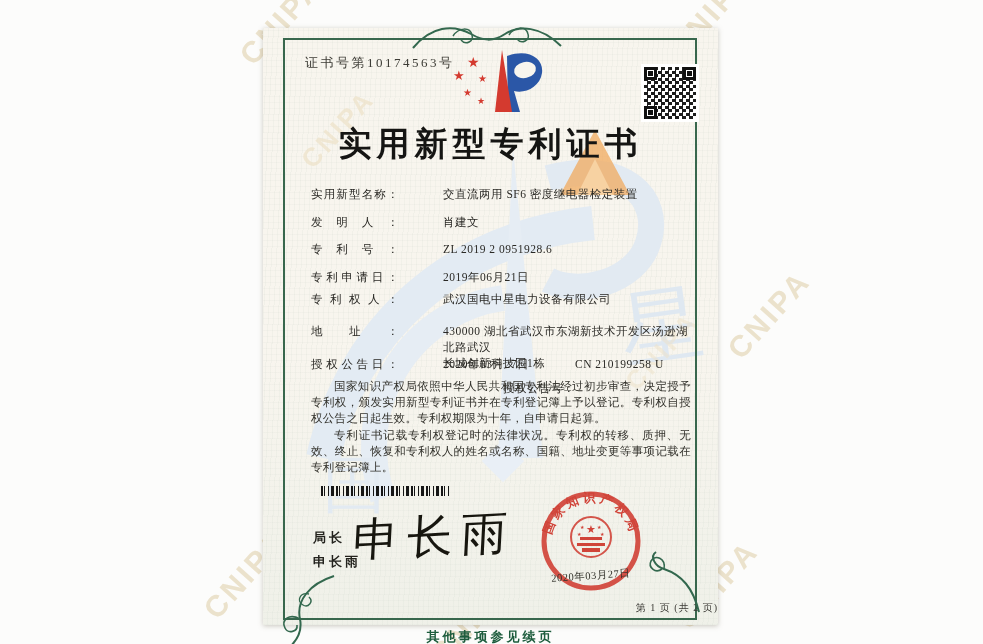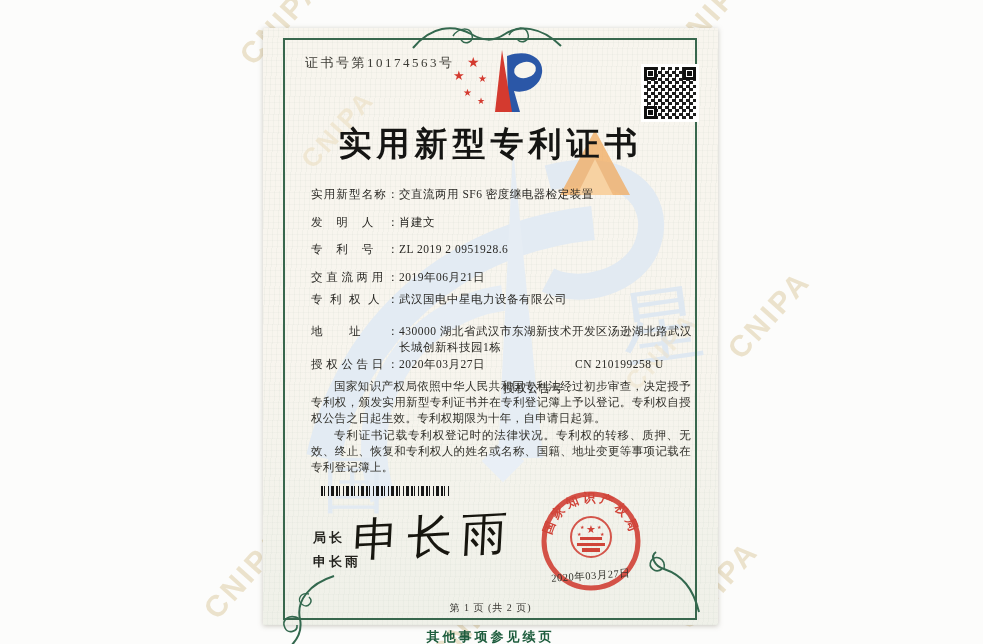--- a/index.html
+++ b/index.html
@@ -56,21 +56,21 @@
   }
   .finder{position:absolute;width:13px;height:13px;border:3px solid #111;background:#fff;box-sizing:border-box;}
   .finder b{position:absolute;inset:1px;background:#111;}
   .f-tl{left:0;top:0}.f-tr{right:0;top:0}.f-bl{left:0;bottom:0}
 
   .title{
     position:absolute;left:0;right:0;top:94px;text-align:center;
     font-size:33px;font-weight:bold;letter-spacing:5px;color:#151513;
   }
 
-  .row{position:absolute;left:48px;right:26px;font-size:11.5px;line-height:16px;color:#2a2925;display:flex;}
+  .row{position:absolute;left:48px;right:26px;font-size:11.5px;line-height:16px;color:#2a2925;display:flex;gap:44px;}
   .lbl{
     display:inline-block;width:88px;flex:0 0 88px;
     text-align:justify;text-align-last:justify;letter-spacing:.5px;
   }
   .val{white-space:pre-line;letter-spacing:.5px;}
   .pair2{position:absolute;left:192px;top:0;display:flex;}
   .pair2 .lbl{width:72px;flex:0 0 72px;margin-top:24px;}
 
   .paras{
     position:absolute;left:48px;right:27px;top:351px;
@@ -85,21 +85,21 @@
 
   .signer{position:absolute;left:50px;top:498px;font-size:13px;font-weight:bold;letter-spacing:3px;color:#23221d;line-height:24px;}
   .sig-script{
     position:absolute;left:90px;top:478px;font-size:46px;color:#17160f;
     letter-spacing:8px;transform:rotate(-3deg) skewX(-6deg);font-weight:400;white-space:nowrap;
   }
 
   .seal{position:absolute;left:276px;top:461px;width:104px;height:104px;z-index:4;opacity:.95;}
 
   .page-info{
-    position:absolute;left:0;right:0;top:573px;text-align:center;
+    position:absolute;left:0;right:0;top:573px;text-align:right;
     font-size:10px;letter-spacing:1px;color:#3a3934;
   }
   .continuation{
     position:absolute;left:263px;width:455px;top:628px;text-align:center;z-index:1;
     font-size:13px;font-weight:bold;letter-spacing:3px;color:#1d5c3d;
   }
 </style>
 </head>
 <body>
 
@@ -184,21 +184,21 @@
       </div>
       <div class="row" style="top:186px">
         <span class="lbl">发明人：</span>
         <span class="val">肖建文</span>
       </div>
       <div class="row" style="top:213px">
         <span class="lbl">专利号：</span>
         <span class="val">ZL 2019 2 0951928.6</span>
       </div>
       <div class="row" style="top:241px">
-        <span class="lbl">交直流两用：</span>
+        <span class="lbl">专利申请日：</span>
         <span class="val">2019年06月21日</span>
       </div>
       <div class="row" style="top:263px">
         <span class="lbl">专利权人：</span>
         <span class="val">武汉国电中星电力设备有限公司</span>
       </div>
       <div class="row" style="top:295px">
         <span class="lbl">地址：</span>
         <span class="val">430000 湖北省武汉市东湖新技术开发区汤逊湖北路武汉
 长城创新科技园1栋</span>

